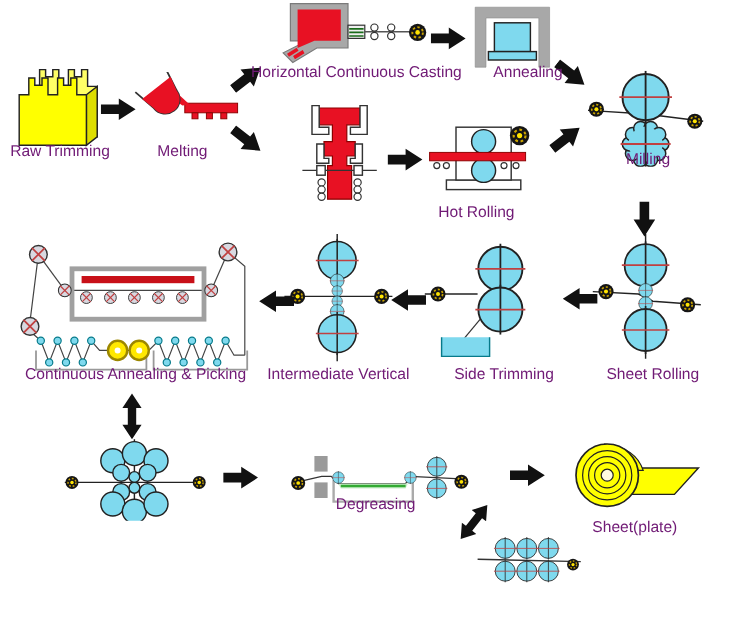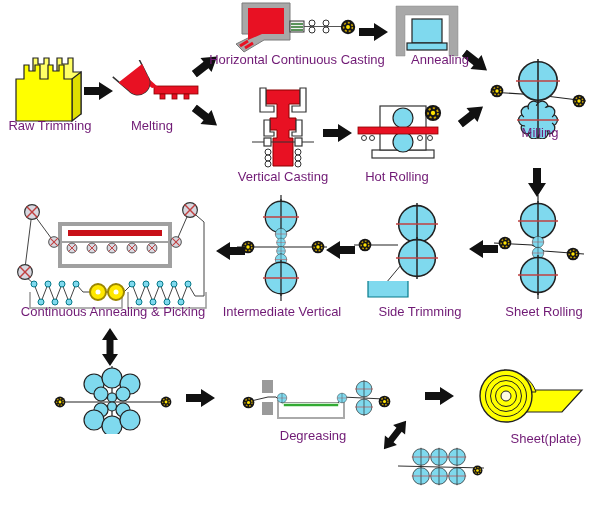--- a/index.html
+++ b/index.html
@@ -326,22 +326,21 @@
     </svg>
   <svg class="arrow" style="left:376px;top:425px;transform:rotate(-52deg)" width="38" height="20">
       <use href="#darrow"></use>
     </svg>
 
   <div class="lbl" style="left:50px;top:118px">Raw Trimming</div>
   <div class="lbl" style="left:152px;top:118px">Melting</div>
   <div class="lbl" style="left:297px;top:52px">Horizontal Continuous Casting</div>
   <div class="lbl" style="left:440px;top:52px">Annealing</div>
   <div class="lbl" style="left:540px;top:125px">Milling</div>
-  <div class="lbl" style="left:283px;top:169px">Vertical Casting</div>
   <div class="lbl" style="left:397px;top:169px">Hot Rolling</div>
   <div class="lbl" style="left:544px;top:304px">Sheet Rolling</div>
   <div class="lbl" style="left:420px;top:304px">Side Trimming</div>
   <div class="lbl" style="left:282px;top:304px">Intermediate Vertical</div>
   <div class="lbl" style="left:113px;top:304px">Continuous Annealing &amp; Picking</div>
-  <div class="lbl" style="left:313px;top:428px">Degreasing</div>
-  <div class="lbl" style="left:546px;top:431px">Sheet(plate)</div>
+  <div class="lbl" style="left:313px;top:412px">Degreasing</div>
+  <div class="lbl" style="left:529px;top:431px">Sheet(plate)</div>
 
 </div>
 
 </body></html>

